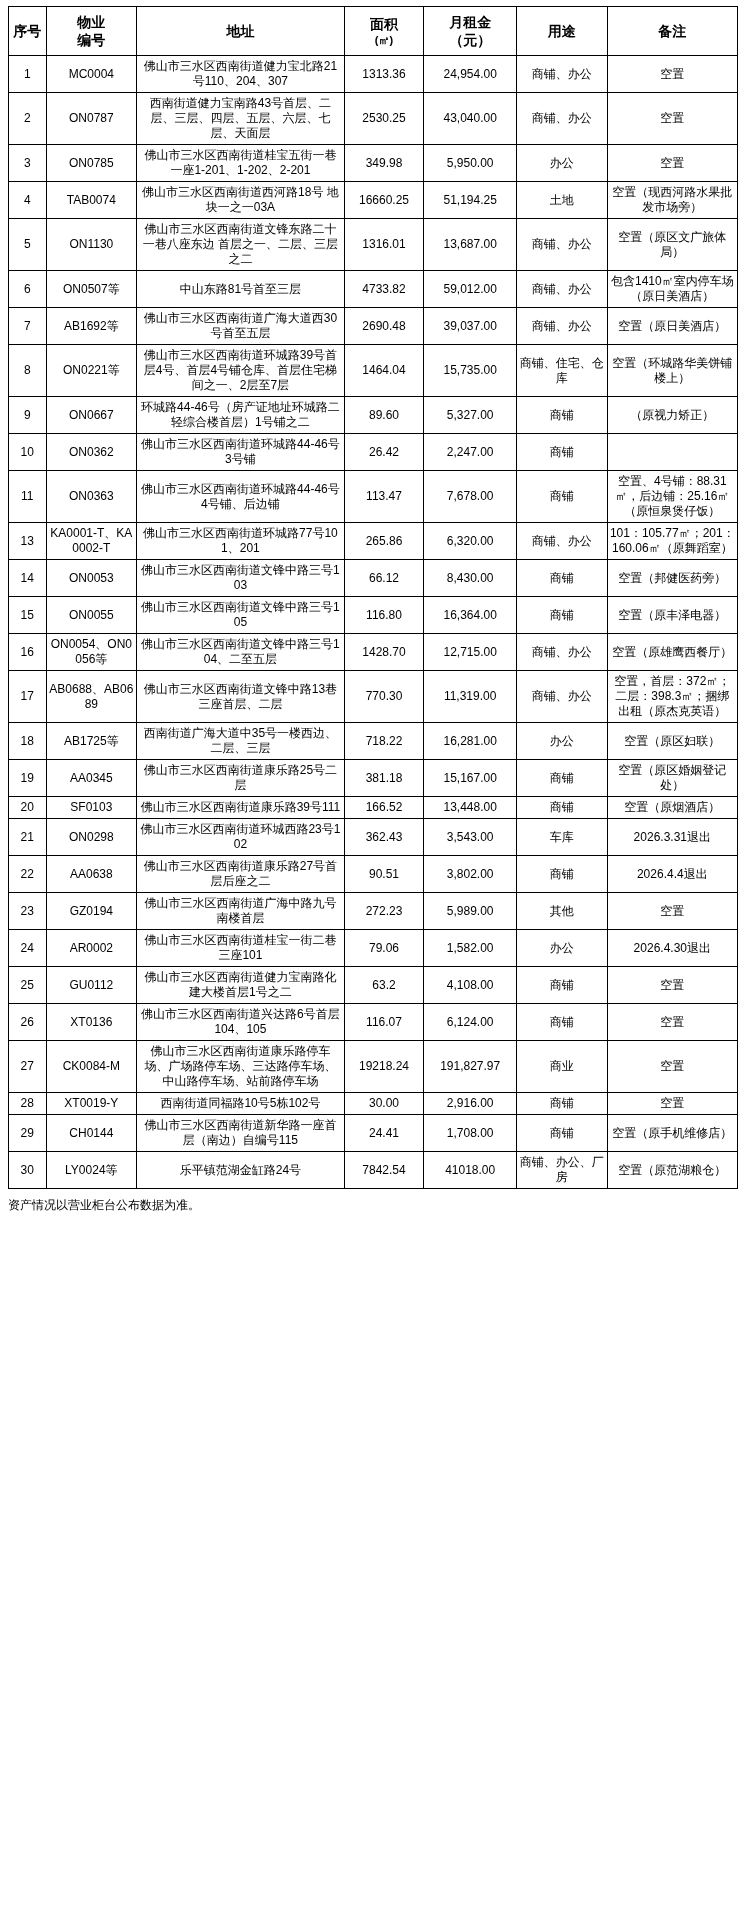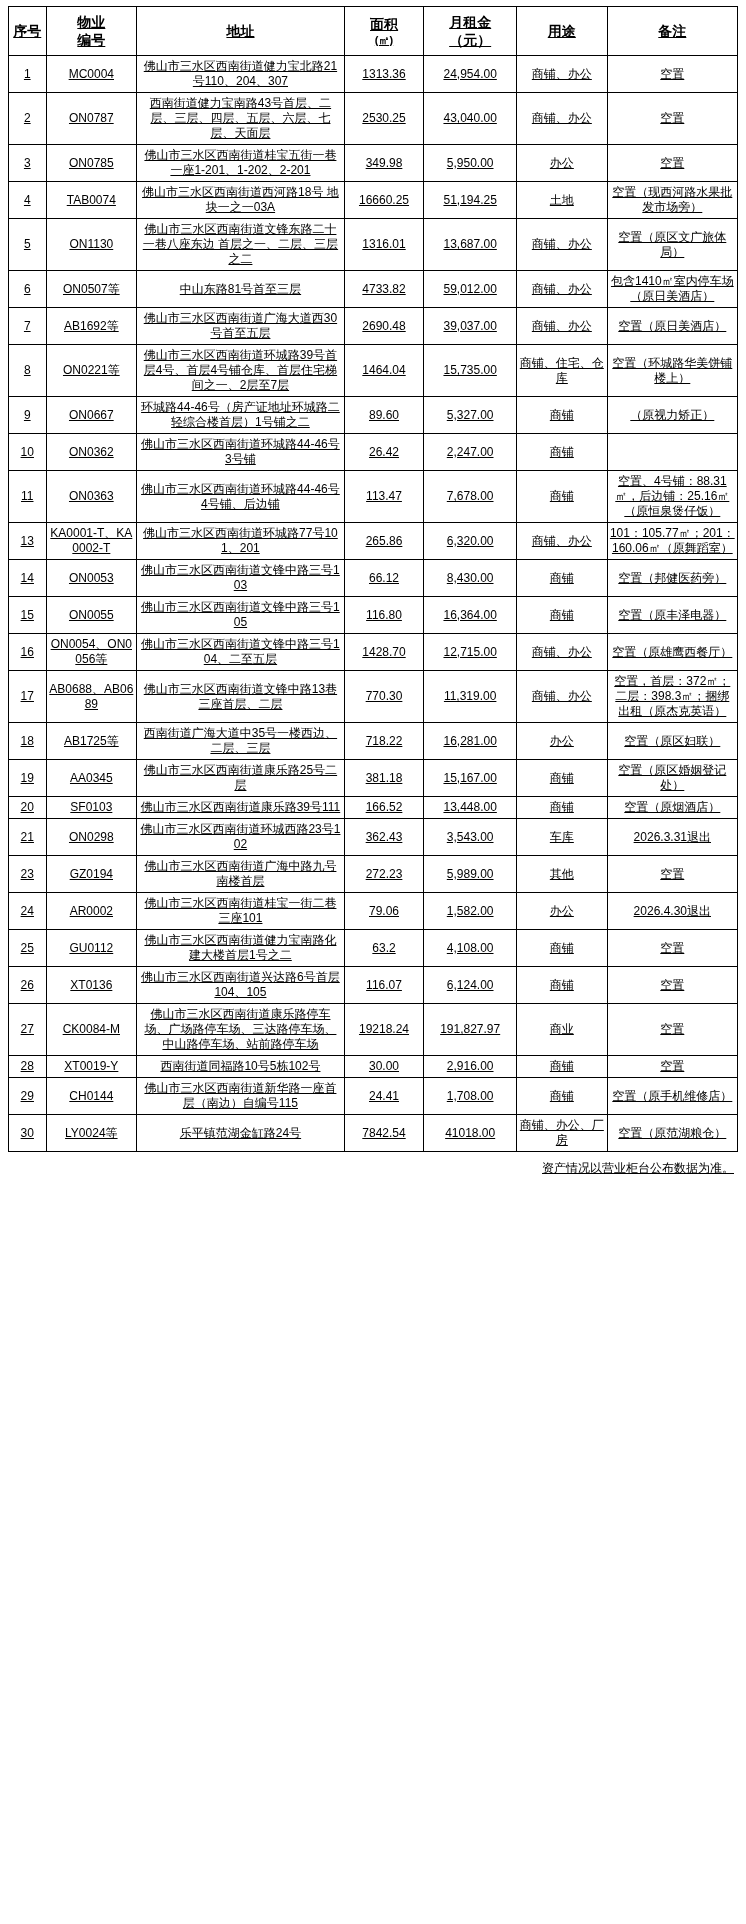--- a/index.html
+++ b/index.html
@@ -9,21 +9,20 @@
   }
   body {
     width: 746px;
     font-family: "Liberation Sans", "DejaVu Sans", sans-serif;
     color: #000000;
   }
   .page {
     width: 746px;
     box-sizing: border-box;
     padding: 6px 8px 8px 8px;
-    text-decoration: underline;
   }
   table.assets {
     border-collapse: collapse;
     table-layout: fixed;
     width: 730px;
     margin: 0 auto;
   }
   table.assets th, table.assets td {
     border: 1px solid #000000;
     padding: 3px 2px;
@@ -54,21 +53,21 @@
     padding-left: 6px;
     padding-right: 4px;
     font-size: 12px;
   }
   td.area, td.rent { font-size: 12px; }
   td.use { font-size: 12px; }
   td.note { font-size: 11px; line-height: 1.3; }
   .footnote {
     width: 730px;
     margin: 8px auto 4px auto;
-    text-align: right;
+    text-align: left;
     font-size: 12px;
     padding-right: 4px;
     box-sizing: border-box;
   }
   .unit { font-size: 11px; }
 </style>
 </head>
 <body>
 
 <div class="page">
@@ -277,20 +276,29 @@
         <tr>
           <td class="idx">21</td>
           <td class="code">ON0298</td>
           <td class="addr">佛山市三水区西南街道环城西路23号102</td>
           <td class="area">362.43</td>
           <td class="rent">3,543.00</td>
           <td class="use">车库</td>
           <td class="note">2026.3.31退出</td>
         </tr>
         <tr>
+          <td class="idx">22</td>
+          <td class="code">AA0638</td>
+          <td class="addr">佛山市三水区西南街道康乐路27号首层后座之二</td>
+          <td class="area">90.51</td>
+          <td class="rent">3,802.00</td>
+          <td class="use">商铺</td>
+          <td class="note">2026.4.4退出</td>
+        </tr>
+        <tr>
           <td class="idx">23</td>
           <td class="code">GZ0194</td>
           <td class="addr">佛山市三水区西南街道广海中路九号南楼首层</td>
           <td class="area">272.23</td>
           <td class="rent">5,989.00</td>
           <td class="use">其他</td>
           <td class="note">空置</td>
         </tr>
         <tr>
           <td class="idx">24</td>

